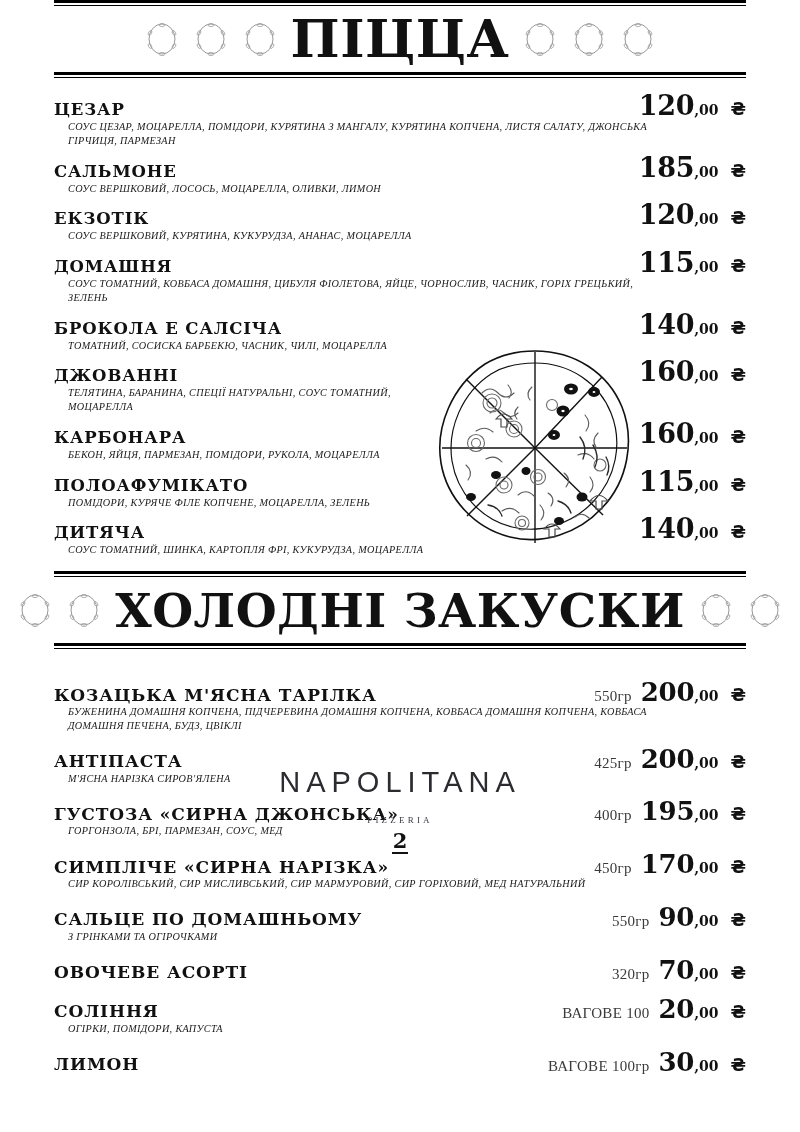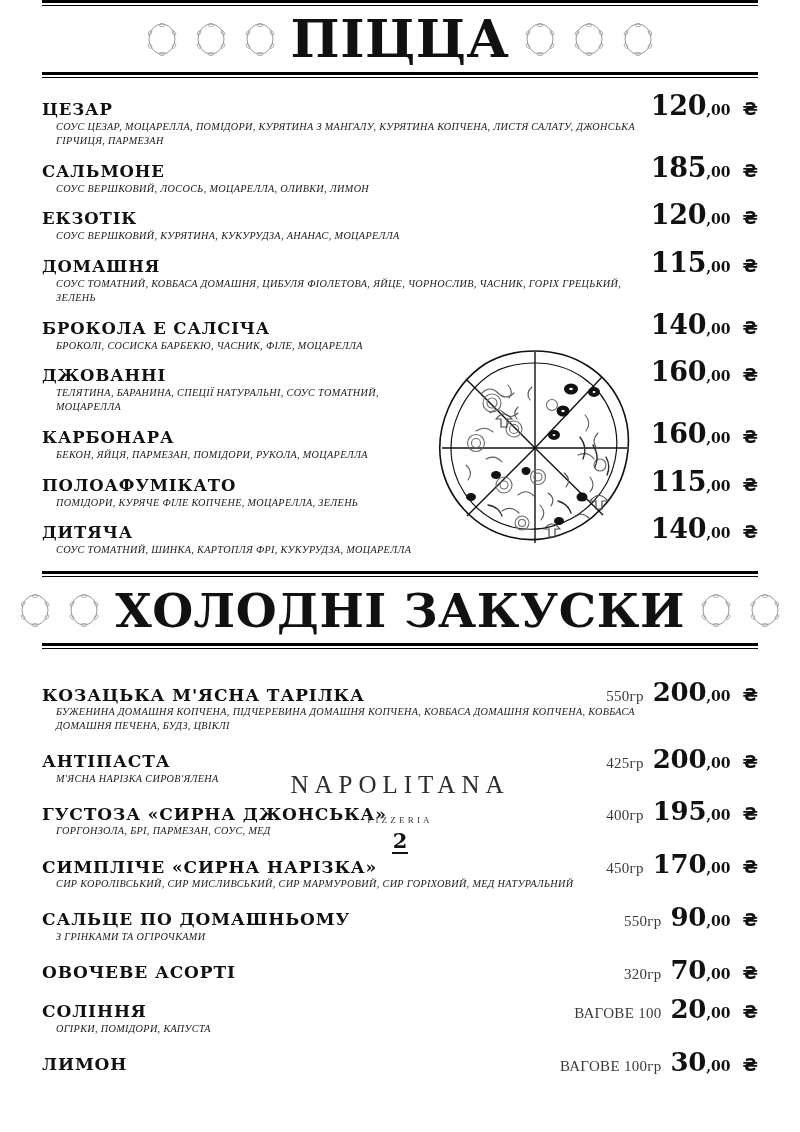--- a/index.html
+++ b/index.html
@@ -14,21 +14,21 @@
     font-family: "Liberation Serif", "DejaVu Serif", serif;
     color: #111111;
     position: relative;
     overflow: hidden;
   }
 
   .page {
     position: relative;
     width: 800px;
     height: 868px;
-    padding: 0 42px;
+    padding: 0 54px;
   }
 
   
   .banner {
     position: relative;
     width: 100%;
   }
   .rule-thick {
     height: 3px;
     background: #000;
@@ -171,22 +171,22 @@
 
   
   .footer {
     position: absolute;
     left: 0;
     right: 0;
     bottom: 14px;
     text-align: center;
   }
   .brand {
-    font-family: Liberation Serif, serif;
-    font-size: 25px;
+    font-family: Liberation Sans, sans-serif;
+    font-size: 29px;
     letter-spacing: 6px;
     color: #2b2b30;
     line-height: 1.1;
   }
   .brand-sub {
     font-family: "Liberation Serif", "DejaVu Serif", serif;
     font-size: 9px;
     letter-spacing: 3.2px;
     color: #3a3a42;
     margin-top: 16px;
@@ -339,21 +339,21 @@
     </div>
 
     <div class="item narrow">
       <div class="item-top">
         <span class="item-name">БРОКОЛА Е САЛСІЧА</span>
         <span class="price-group">
           <span class="price"><span>140</span><span class="cents">,00</span></span>
           <span class="currency">₴</span>
         </span>
       </div>
-      <div class="item-desc">БРОКОЛІ, СОСИСКА БАРБЕКЮ, ЧАСНИК, ФІЛЕ, МОЦАРЕЛЛА</div>
+      <div class="item-desc">ТОМАТНИЙ, СОСИСКА БАРБЕКЮ, ЧАСНИК, ЧИЛІ, МОЦАРЕЛЛА</div>
     </div>
 
     <div class="item narrow">
       <div class="item-top">
         <span class="item-name">ДЖОВАННІ</span>
         <span class="price-group">
           <span class="price"><span>160</span><span class="cents">,00</span></span>
           <span class="currency">₴</span>
         </span>
       </div>

